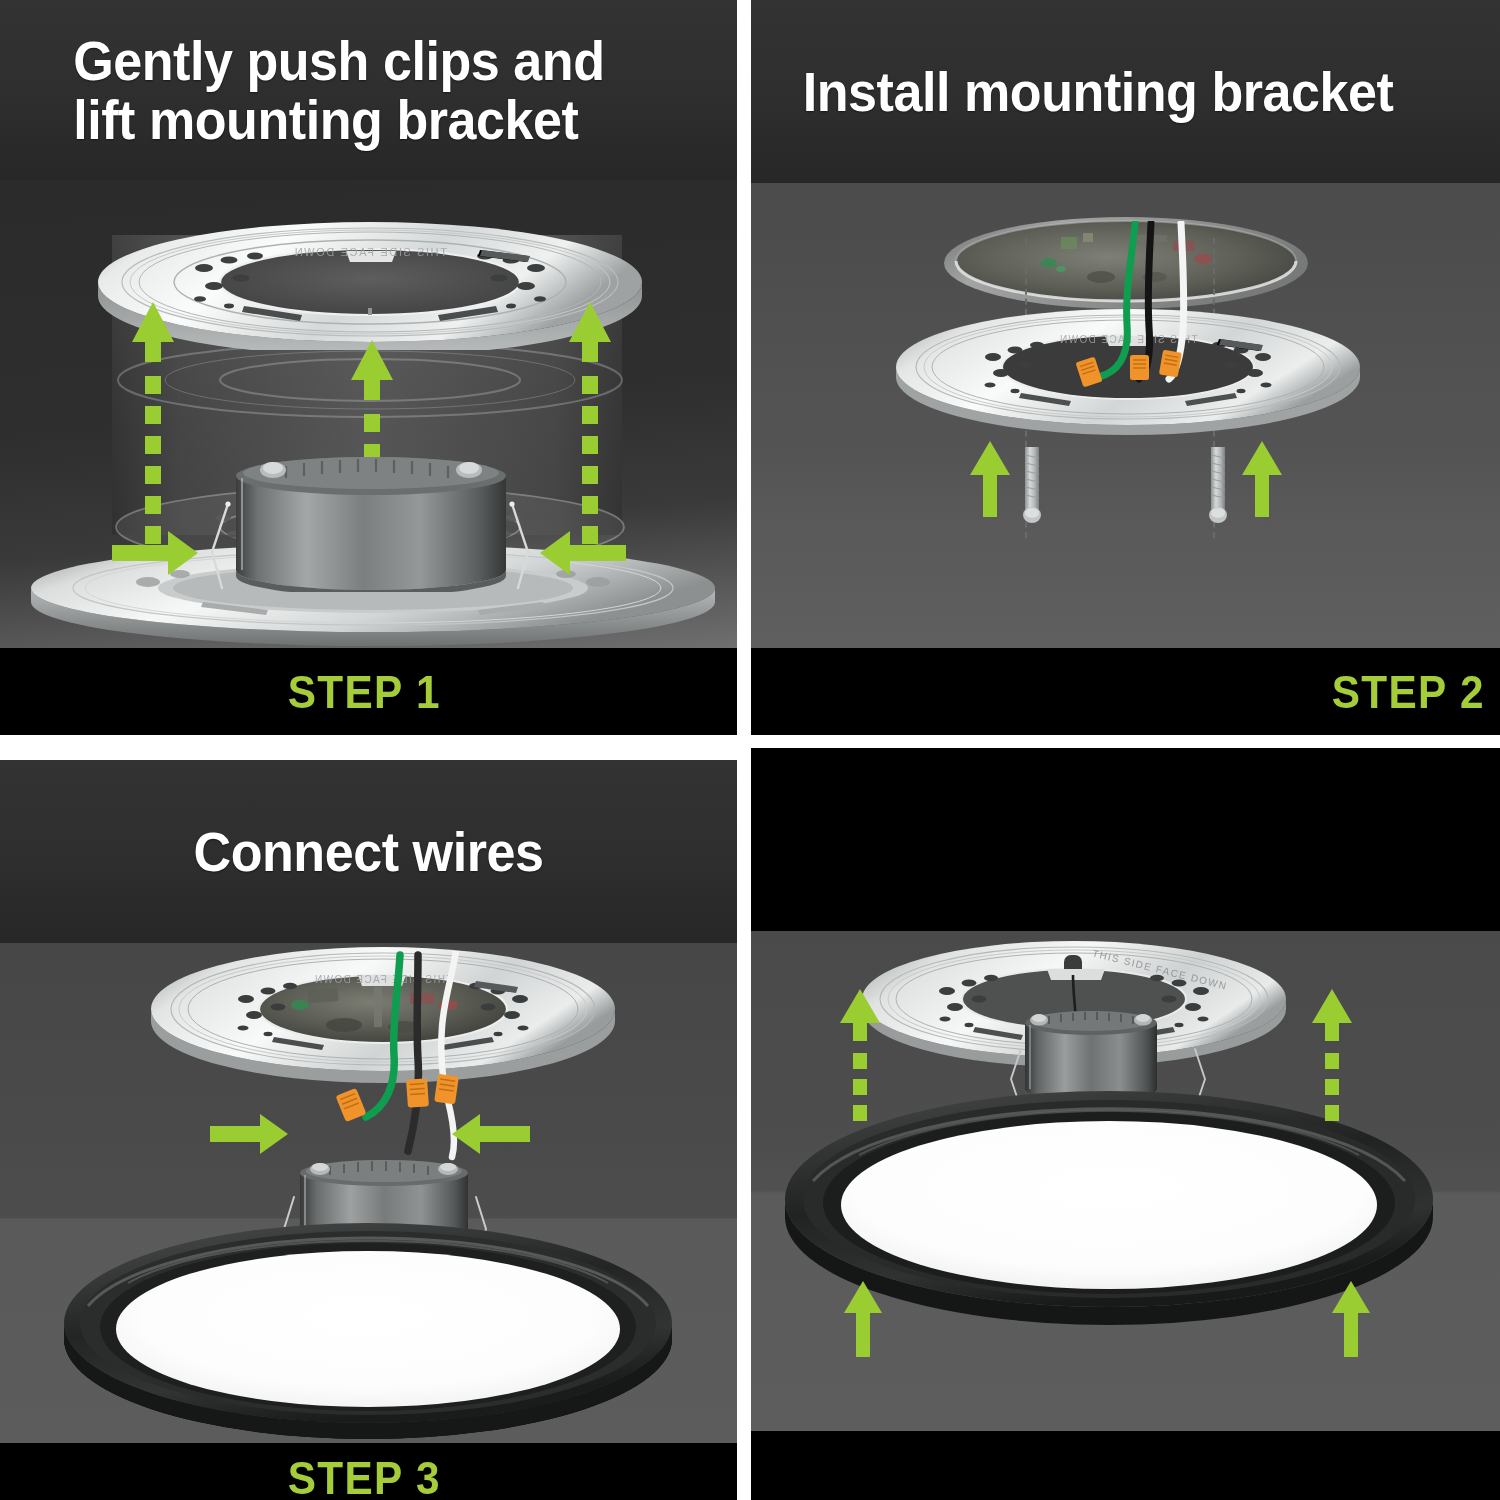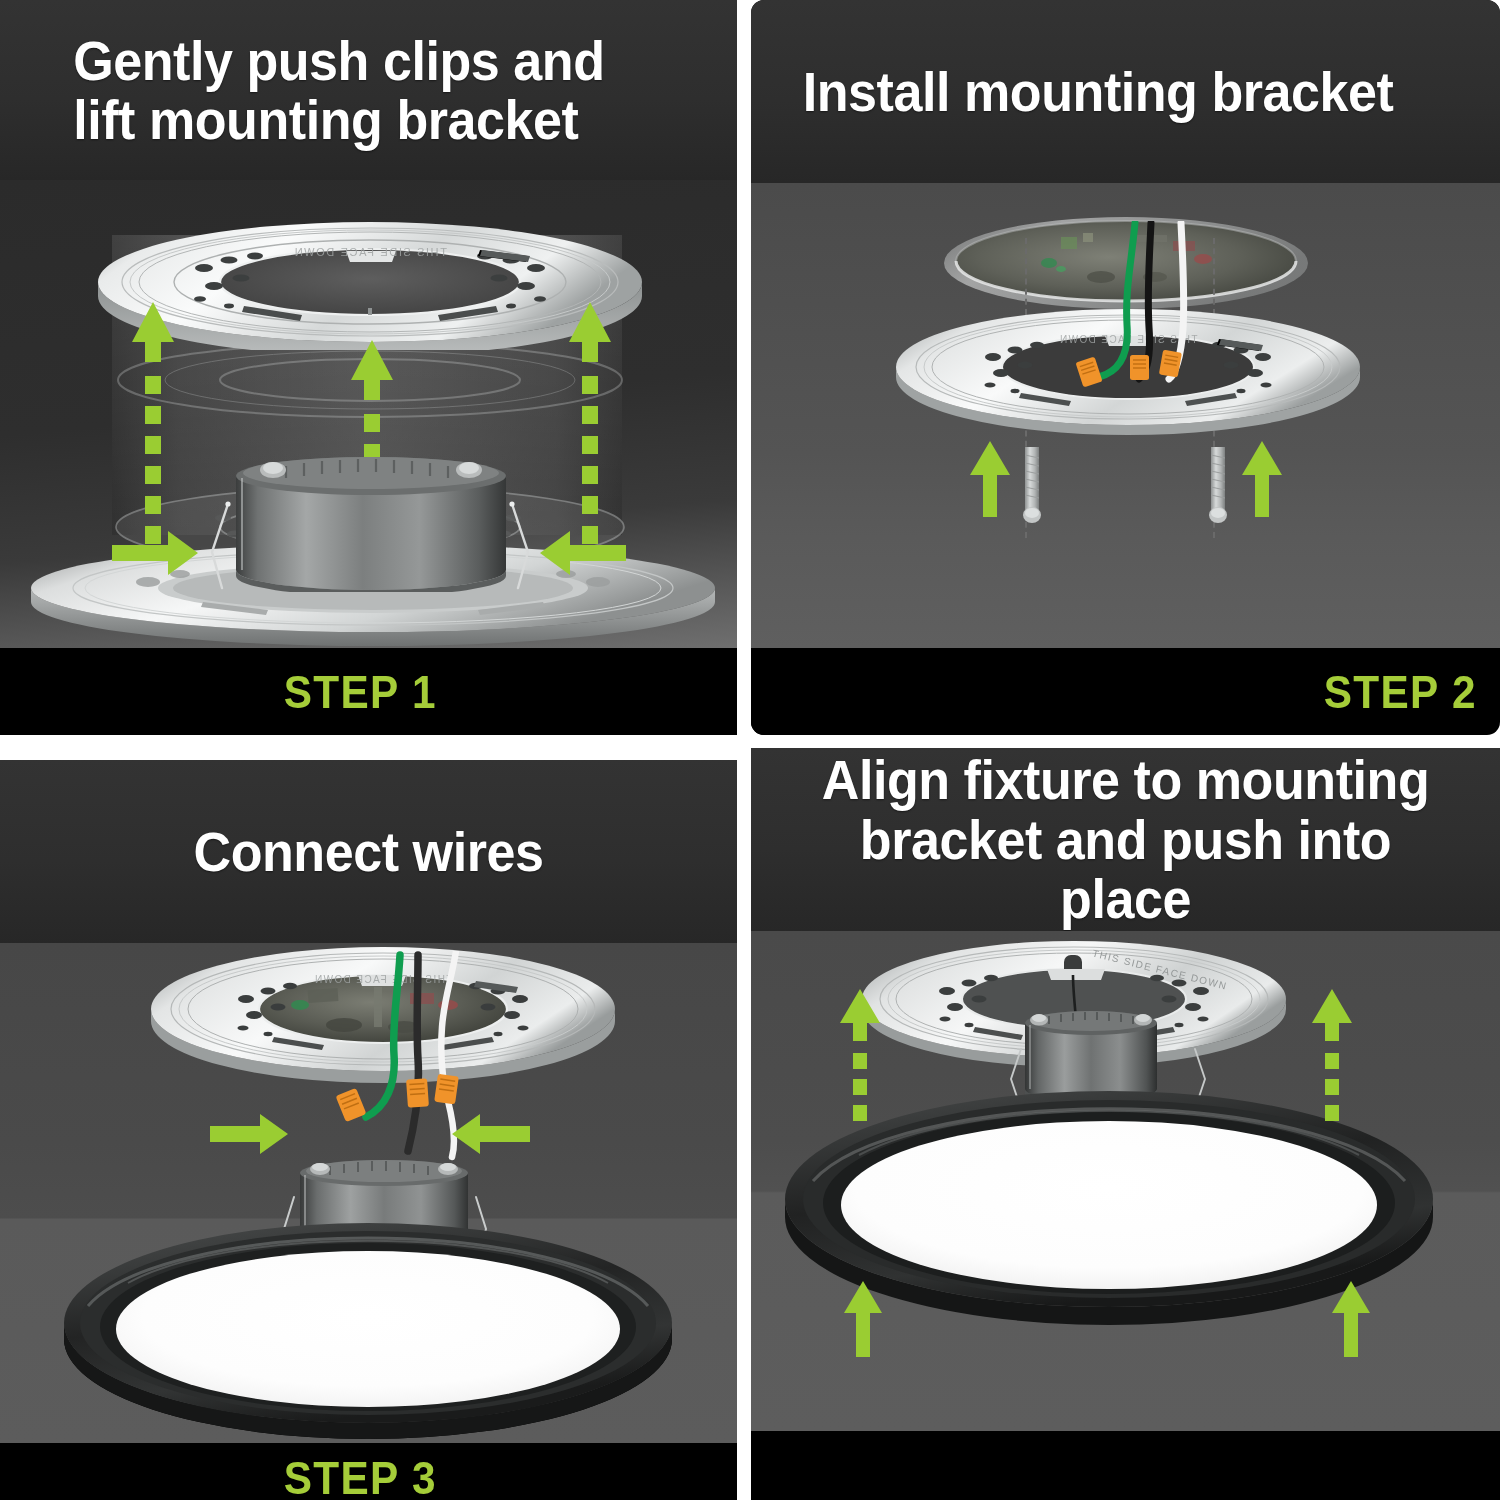--- a/index.html
+++ b/index.html
@@ -6,21 +6,21 @@
   html,body { width:1500px; height:1500px; background:#ffffff; }
   body { font-family:"Liberation Sans", sans-serif; overflow:hidden; }
 
   .sheet {
     position:relative; width:1500px; height:1500px; background:#ffffff;padding-left:12px;
   }
 
   
   .panel { position:absolute; overflow:hidden; background:#000; }
   #panel-1 { left:0;   top:0;    width:737px; height:735px; }
-  #panel-2 { left:751px; top:0;  width:749px; height:735px;border-radius:13px; }
+  #panel-2 { left:751px; top:0;  width:749px; height:735px; }
   #panel-3 { left:0;   top:748px; width:737px; height:752px;margin-top:12px; }
   #panel-4 { left:751px; top:748px; width:749px; height:752px; }
 
   
   .caption {
     position:absolute; left:0; right:0; top:0;
     background:linear-gradient(180deg,#333333 0%,#2e2e2e 55%,#272727 100%);
     display:flex; align-items:center;
     padding:0 22px;
   }
@@ -52,21 +52,21 @@
     background:linear-gradient(175deg,#2b2b2b 0%,#2e2e2e 48%,#3a3a3a 72%,#6f6f6f 100%); }
   #stage-2 { top:183px; height:465px;
     background:linear-gradient(180deg,#4b4b4b 0%,#545454 58%,#5a5a5a 76%,#5f5f5f 100%); }
   #stage-3 { top:183px; height:500px;
     background:linear-gradient(180deg,#474747 0%,#4a4a4a 40%,#4d4d4d 55%,#5a5a5a 55.2%,#5c5c5c 100%); }
   #stage-4 { top:183px; height:500px;
     background:linear-gradient(180deg,#4a4a4a 0%,#4d4d4d 42%,#515151 52%,#5b5b5b 52.4%,#5d5d5d 100%); }
 
   
   .stepband {
-    position:absolute; left:0; right:16px; bottom:0;
+    position:absolute; left:0; right:8px; bottom:0;
     background:#000000;
     display:flex; align-items:center; justify-content:center;
   }
   #step-1 { height:87px; }
   #step-2 { height:87px;justify-content:flex-end; }
   #step-3 { height:69px;text-align:center; }
   #step-4 { height:69px; }
   .step-text {
     font-size:46px; font-weight:bold; font-stretch:condensed;
     letter-spacing:1.5px; transform:scaleX(0.92);
@@ -749,24 +749,20 @@
       </div>
     </div>
 
     <div class="stepband" id="step-3">
       <div class="step-text" style="color:#a5cd39">STEP 3</div>
     </div>
   </div>
 
   <div class="panel" id="panel-4">
 
-    <div class="caption" id="cap-4">
-      <div class="caption-text center">Align fixture to mounting
-bracket and push into place</div>
-    </div>
 
     <div class="stage" id="stage-4">
 
       <div class="bracket" style="left:108px;top:2px;width:430px;height:140px">
         <svg viewBox="0 0 430 140">
           <defs>
             <linearGradient id="brk4top" x1="0" y1="0.1" x2="1" y2="0.5">
               <stop offset="0" stop-color="#a5a9a9"></stop>
               <stop offset="0.18" stop-color="#e1e3e3"></stop>
               <stop offset="0.44" stop-color="#f6f7f7"></stop>

